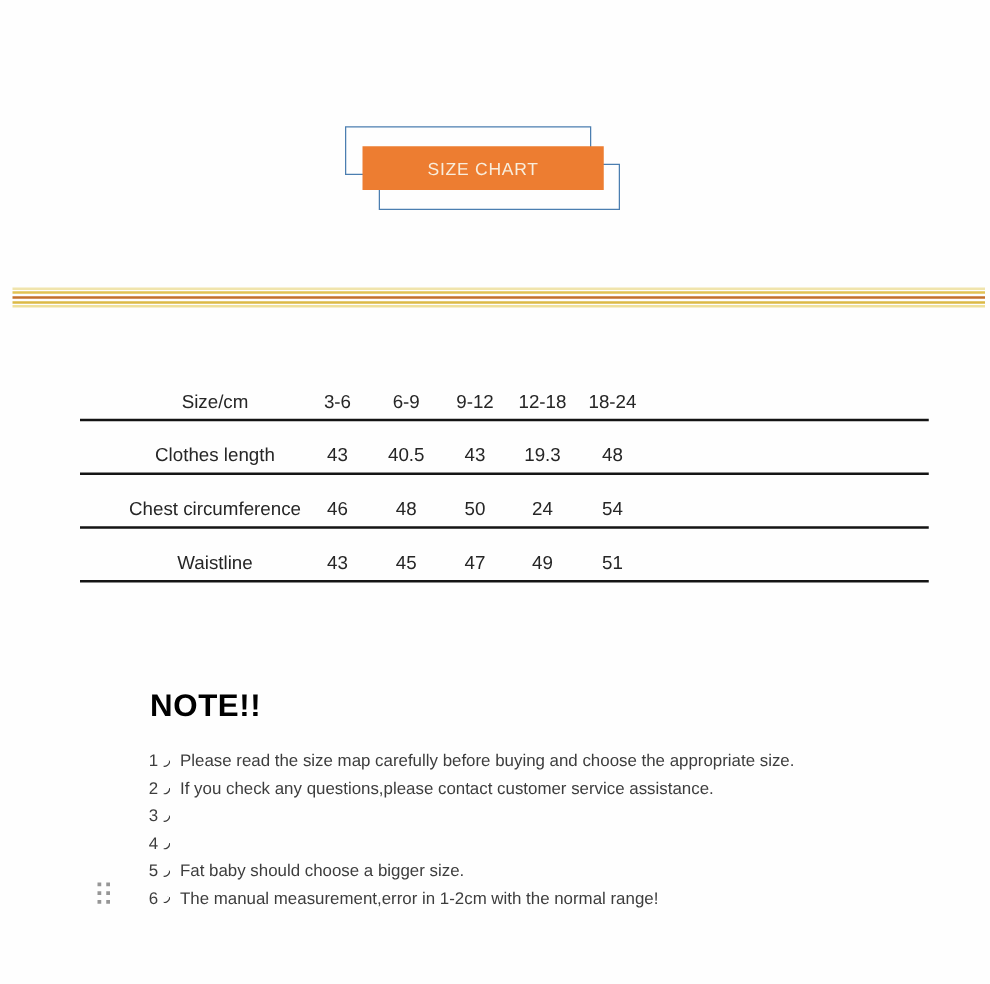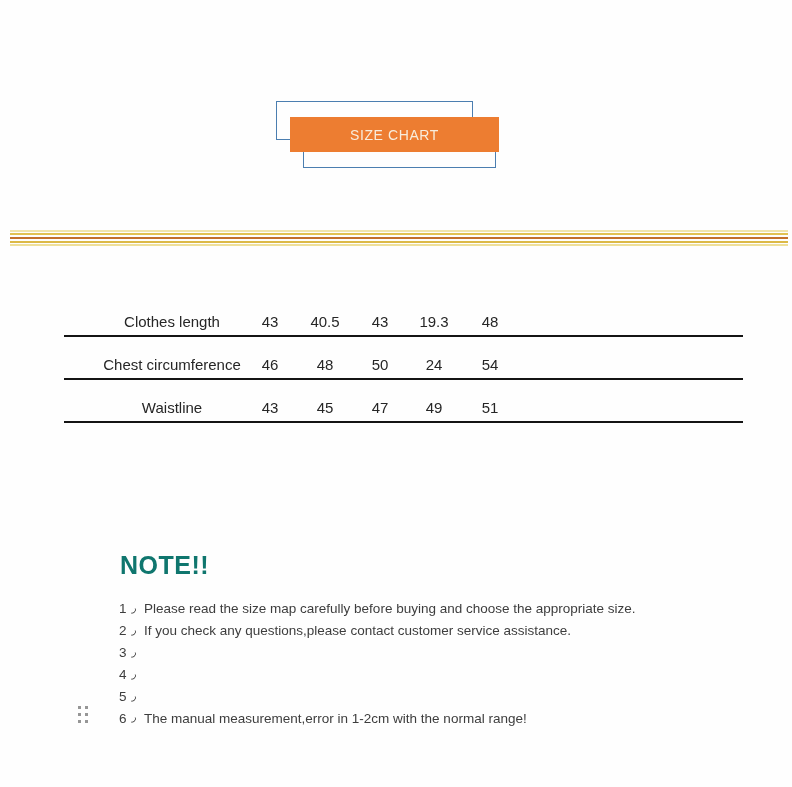--- a/index.html
+++ b/index.html
@@ -6,21 +6,21 @@
   body{
     width:792px;height:787px;position:relative;overflow:hidden;
     background:#fefefe;
     font-family:"Liberation Sans",sans-serif;
   }
   
   .blue-rect{position:absolute;border:1.5px solid #4b7eb0;background:transparent;}
   .blue-rect.r1{left:276px;top:101px;width:195px;height:37px;}
   .blue-rect.r2{left:303px;top:131px;width:191px;height:35px;}
   .orange-rect{
-    position:absolute;left:290px;top:117px;width:209px;height:35px;
+    position:absolute;left:290px;top:117px;width:193px;height:35px;
     background:#ed7d31;display:flex;align-items:center;justify-content:center;
     color:#f8eddc;font-size:14px;letter-spacing:.6px;
   }
   
   .divider{position:absolute;left:10px;top:230px;width:778px;}
   .divider .ln{width:100%;}
   .ln.l1{height:1.5px;background:#f0e4ac;margin-bottom:1.5px;}
   .ln.l2{height:2px;background:#e2c253;margin-bottom:1.5px;}
   .ln.l3{height:2.5px;background:#c3702c;margin-bottom:1.5px;}
   .ln.l4{height:2px;background:#dcb946;margin-bottom:1.5px;}
@@ -30,21 +30,21 @@
   .t-row{position:relative;height:41px;border-bottom:2px solid #141414;}
   .t-row .cell{
     position:absolute;bottom:5px;transform:translateX(-50%);
     font-size:15px;color:#262626;white-space:nowrap;
   }
   .c0{left:108px;} .c1{left:206px;} .c2{left:261px;}
   .c3{left:316px;} .c4{left:370px;} .c5{left:426px;}
   
   .note-heading{
     position:absolute;left:120px;top:551px;
-    font-size:25px;font-weight:bold;color:#0f766e;letter-spacing:.5px;
+    font-size:25px;font-weight:bold;color:#000000;letter-spacing:.5px;
   }
   .note-list{position:absolute;left:119px;top:598px;}
   .note-item{
     display:flex;align-items:baseline;line-height:21.9px;
     font-size:13.5px;color:#3d3d3d;white-space:nowrap;
   }
   .note-num{display:inline-block;min-width:9px;}
   .cn-comma{
     display:inline-block;width:4px;height:5px;margin:0 8px 0 3px;
     border-right:1.6px solid #3d3d3d;border-bottom:1.6px solid #3d3d3d;
@@ -70,20 +70,28 @@
 
 <div class="divider">
   <div class="ln l1"></div>
   <div class="ln l2"></div>
   <div class="ln l3"></div>
   <div class="ln l4"></div>
   <div class="ln l5"></div>
 </div>
 
 <div class="size-table">
+    <div class="t-row">
+    <span class="cell c0">Size/cm</span>
+    <span class="cell c1">3-6</span>
+    <span class="cell c2">6-9</span>
+    <span class="cell c3">9-12</span>
+    <span class="cell c4">12-18</span>
+    <span class="cell c5">18-24</span>
+  </div>
     <div class="t-row">
     <span class="cell c0">Clothes length</span>
     <span class="cell c1">43</span>
     <span class="cell c2">40.5</span>
     <span class="cell c3">43</span>
     <span class="cell c4">19.3</span>
     <span class="cell c5">48</span>
   </div>
     <div class="t-row">
     <span class="cell c0">Chest circumference</span>
@@ -119,20 +127,21 @@
     <span class="note-num">3</span>
     <span class="cn-comma"></span>
   </div>
     <div class="note-item">
     <span class="note-num">4</span>
     <span class="cn-comma"></span>
   </div>
     <div class="note-item">
     <span class="note-num">5</span>
     <span class="cn-comma"></span>
+    <span class="note-text">Fat baby should choose a bigger size.</span>
   </div>
     <div class="note-item">
     <span class="note-num">6</span>
     <span class="cn-comma"></span>
     <span class="note-text">The manual measurement,error in 1-2cm with the normal range!</span>
   </div>
   </div>
 
 <div class="dots-grid">
   <span class="dot"></span>

